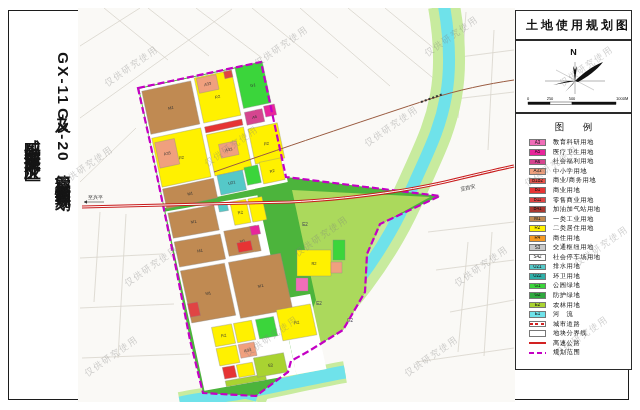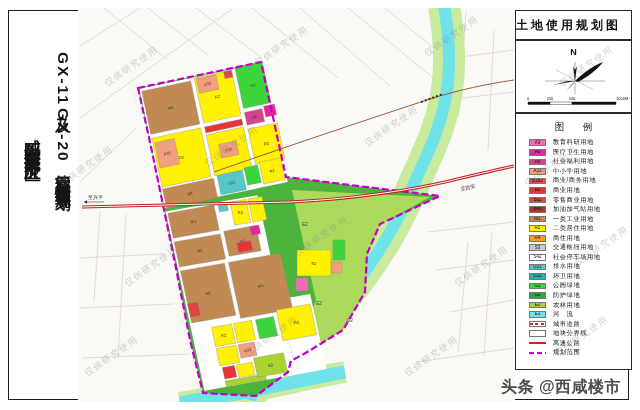--- a/index.html
+++ b/index.html
@@ -5,21 +5,21 @@
   html,body{margin:0;padding:0;background:#fff;}
   .sheet{position:relative;width:640px;height:410px;background:#fff;overflow:hidden;
          font-family:"Liberation Sans",sans-serif;}
   .frame{position:absolute;left:8px;top:10px;width:621px;height:390px;border:1.5px solid #1c1c1c;box-sizing:border-box;}
   .vline{position:absolute;left:78px;top:10px;height:390px;border-left:1.5px solid #1c1c1c;}
   .vtitle{position:absolute;writing-mode:vertical-lr;text-orientation:mixed;color:#151515;white-space:nowrap;}
   .vtitle.main{left:52px;top:52px;font-size:15.5px;font-weight:600;letter-spacing:2px;}
   .vtitle.sub{left:22px;top:126px;font-size:16.5px;font-weight:600;letter-spacing:3px;}
   #map-svg{position:absolute;left:78px;top:8px;width:437px;height:394px;font-family:"Liberation Sans",sans-serif;}
   .rbox{position:absolute;left:515px;width:117px;background:#fff;border:1px solid #2a2a2a;box-sizing:border-box;}
-  .title-box{top:10px;height:30px;display:flex;align-items:center;justify-content:flex-start;
+  .title-box{top:10px;height:30px;display:flex;align-items:center;justify-content:flex-end;
              font-size:12px;font-weight:700;letter-spacing:3px;color:#111;}
   .compass-box{top:40px;height:73px;}
   .north{position:absolute;left:0;right:0;top:6px;text-align:center;font-size:9px;font-weight:700;color:#111;}
   .compass{position:absolute;left:24px;top:17px;width:70px;height:38px;}
   #scalebar{position:absolute;left:8px;bottom:3px;width:102px;height:16px;overflow:visible;}
   .legend-box{top:113px;height:257px;padding-top:7px;}
   .legend-title{text-align:center;font-weight:400;font-size:9.5px;letter-spacing:8px;padding-left:8px;color:#111;margin-bottom:4px;}
   .lrow{display:flex;align-items:center;height:9.55px;padding-left:13px;}
   .sw{width:17px;height:6.6px;flex:0 0 17px;display:flex;align-items:center;justify-content:center;
       font-size:4.5px;line-height:1;color:#111;box-sizing:border-box;overflow:hidden;}
@@ -306,15 +306,14 @@
       <div class="wm" style="left: 520px; top: 160px;">仅供研究使用</div>
       <div class="wm" style="left: 120px; top: 260px;">仅供研究使用</div>
       <div class="wm" style="left: 290px; top: 230px;">仅供研究使用</div>
       <div class="wm" style="left: 450px; top: 260px;">仅供研究使用</div>
       <div class="wm" style="left: 570px; top: 240px;">仅供研究使用</div>
       <div class="wm" style="left: 80px; top: 350px;">仅供研究使用</div>
       <div class="wm" style="left: 240px; top: 330px;">仅供研究使用</div>
       <div class="wm" style="left: 400px; top: 350px;">仅供研究使用</div>
       <div class="wm" style="left: 550px; top: 330px;">仅供研究使用</div>
     </div>
-  <div class="credit">头条 @西咸楼市</div>
 
 </div>
 
 </body></html>

